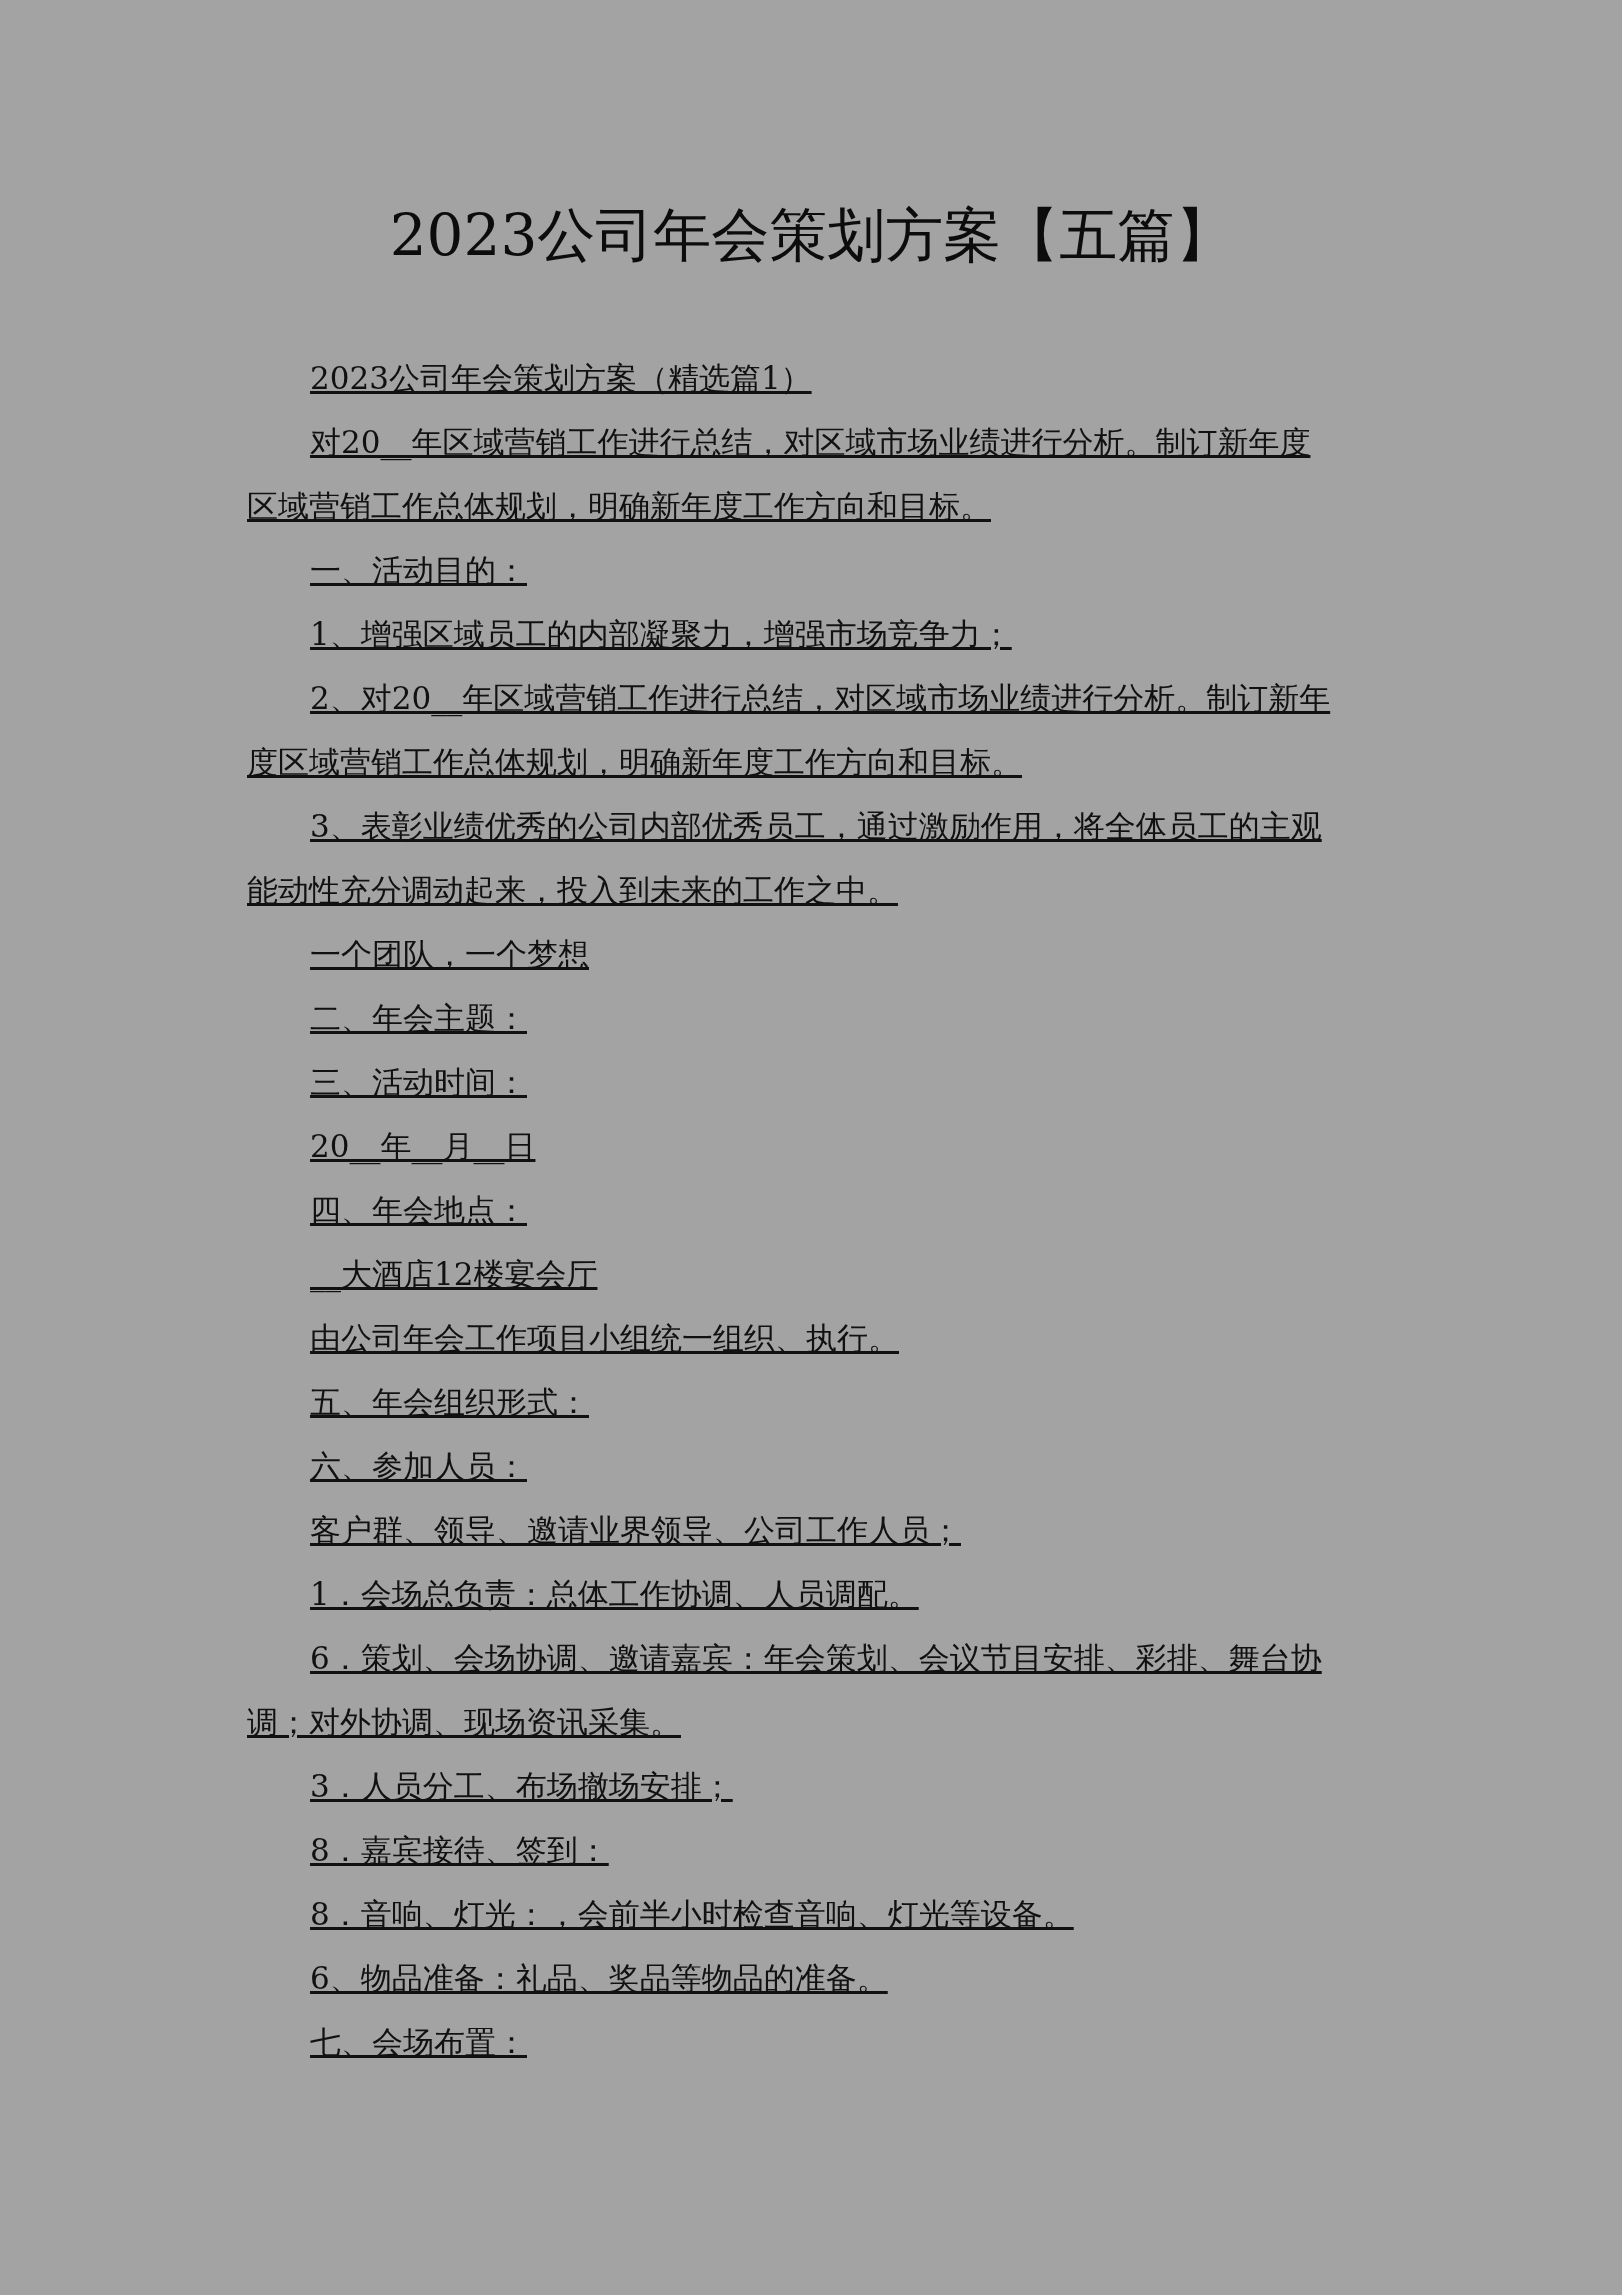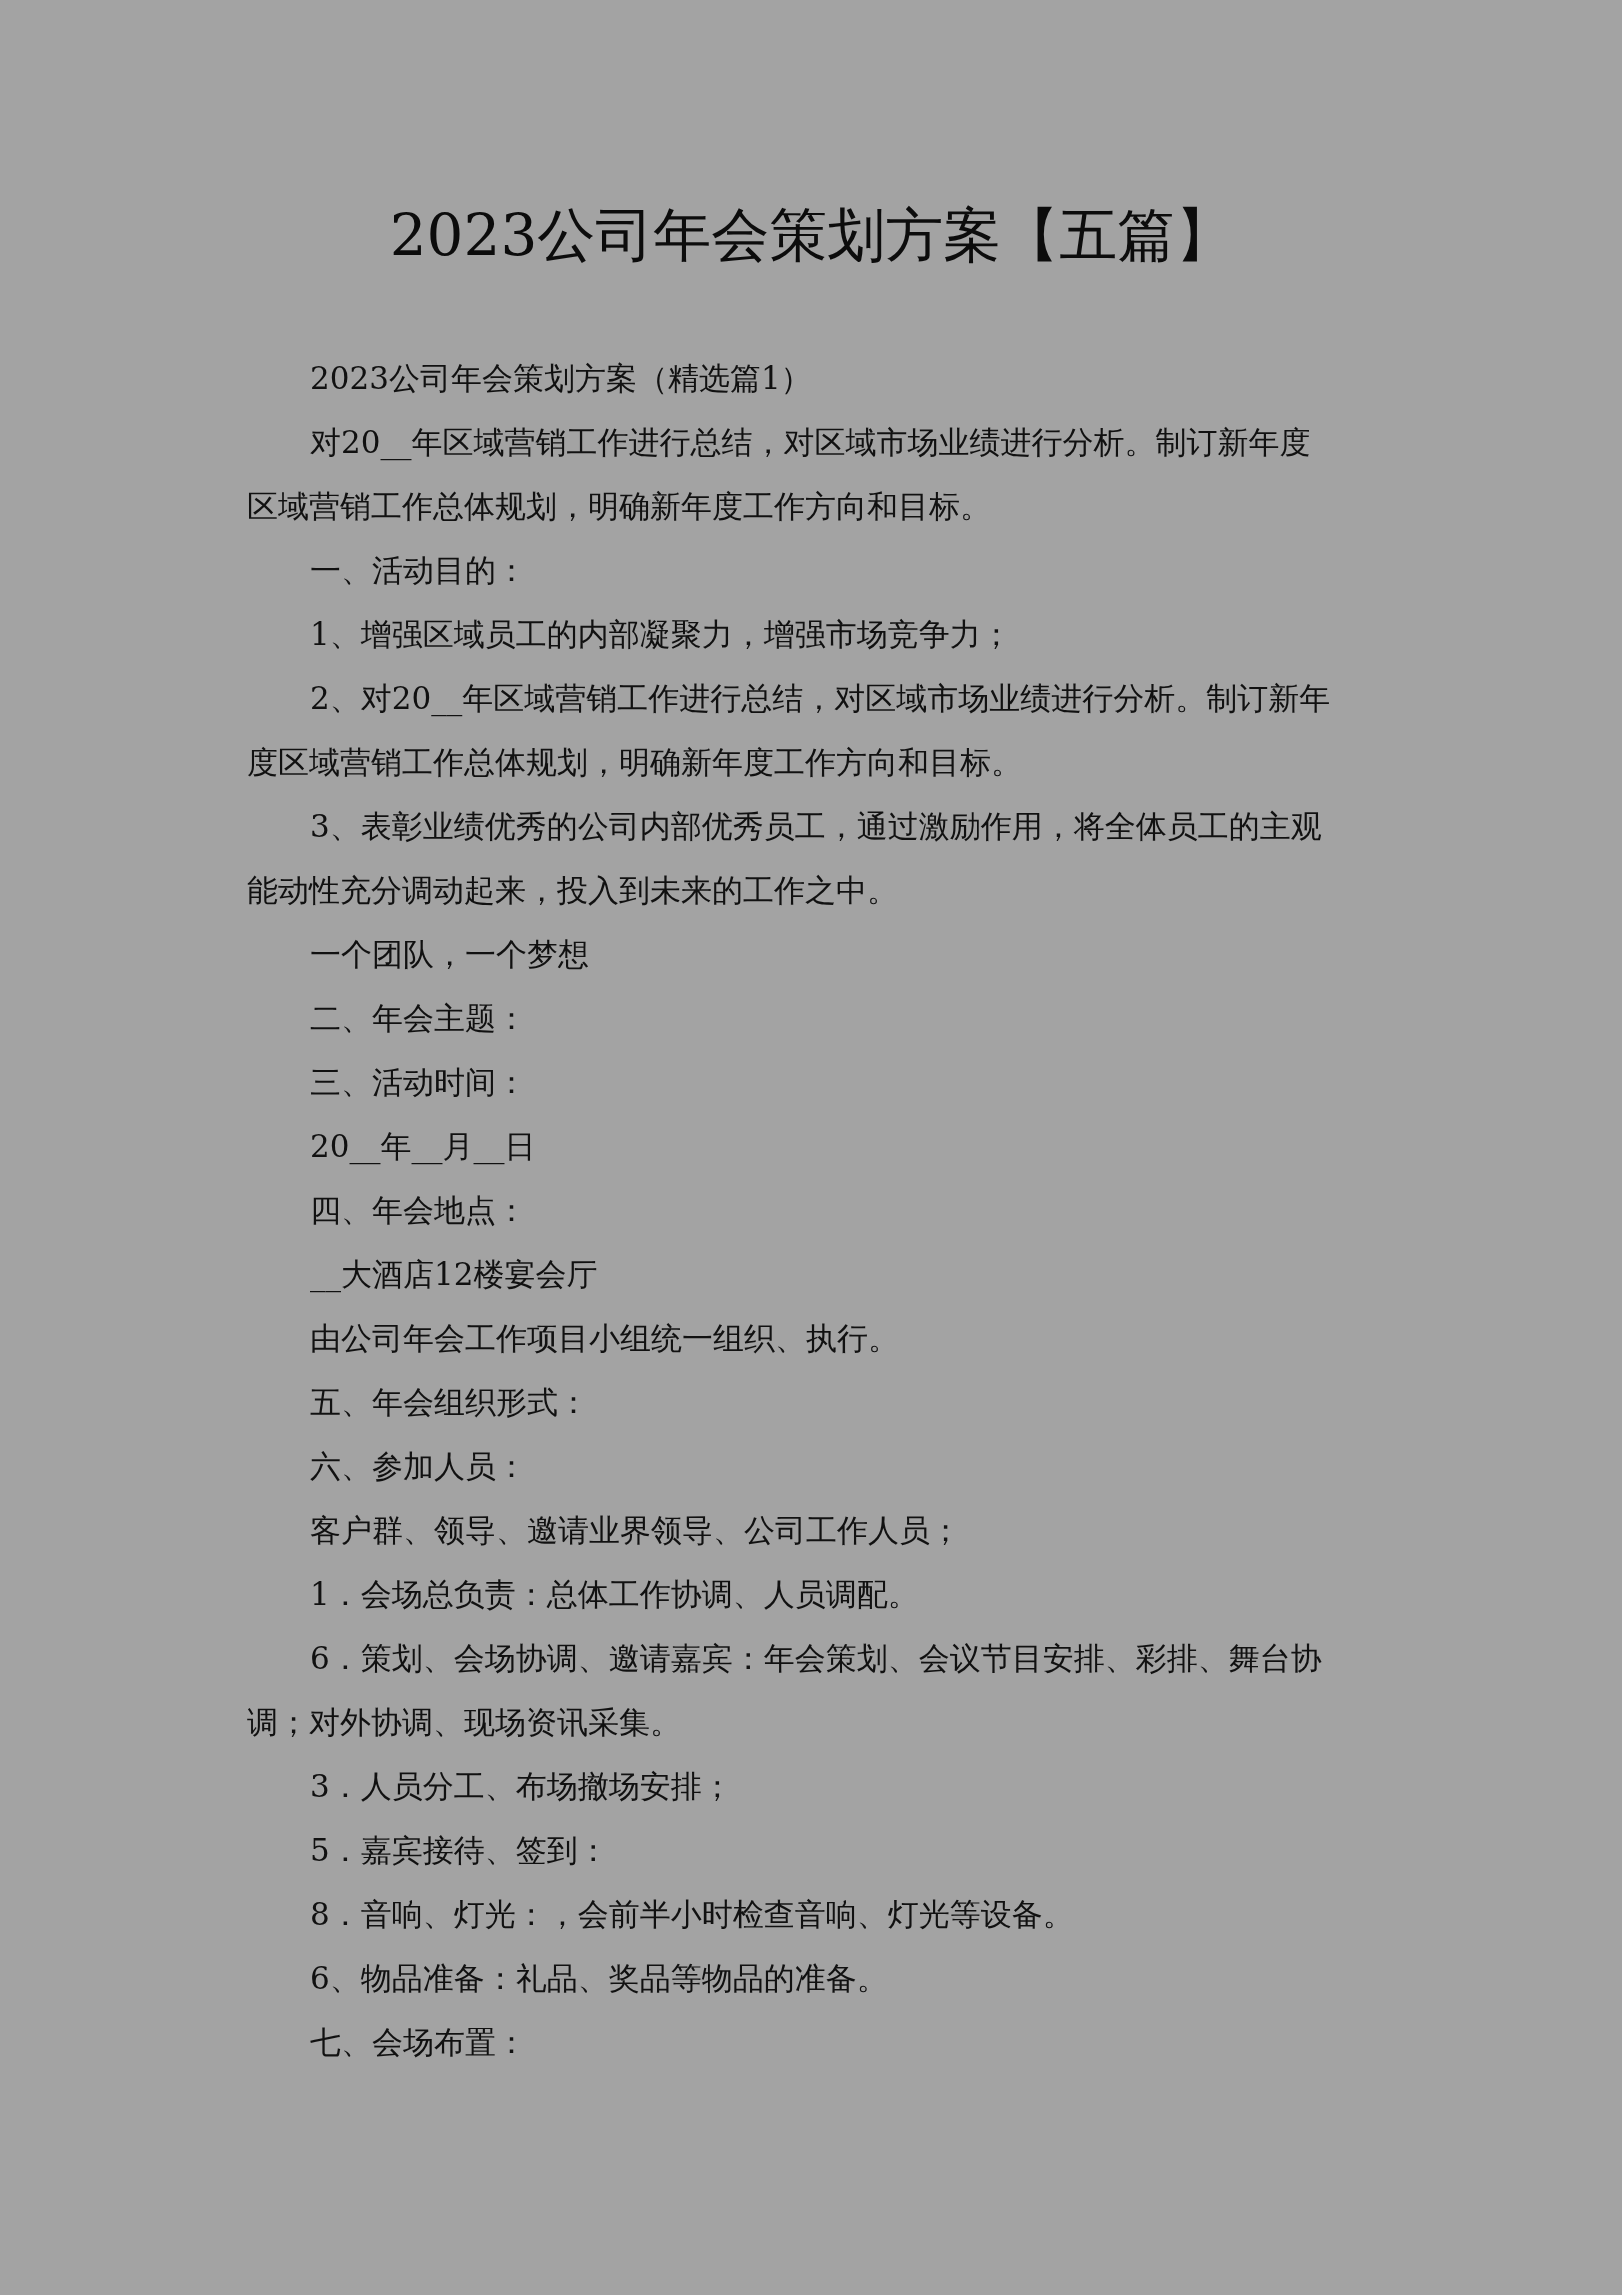--- a/index.html
+++ b/index.html
@@ -7,21 +7,21 @@
     width: 1623px; height: 2295px; position: relative; overflow: hidden;
     font-family: "DejaVu Serif", "Liberation Serif", serif;
     color: #111111;
   }
   .page { position: absolute; left: 0; top: 0; width: 1623px; height: 2295px; background: #a3a3a3; }
   .title {
     position: absolute; left: 0; top: 196px; width: 1623px;
     text-align: center; font-size: 58px; line-height: 79px;
     letter-spacing: 0px; white-space: nowrap; color: #0c0c0c;
   }
-  .body-lines { position: absolute; left: 247px; top: 355px; width: 1132px; }
+  .body-lines { position: absolute; left: 247px; top: 355px; width: 1132px; text-decoration: underline; }
   .line {
     height: 64px; line-height: 46px; font-size: 31px;
     white-space: nowrap; overflow: visible; color: #111111;
   }
   .line.indent { padding-left: 63px; }
 </style>
 </head>
 <body>
 
 <div class="page">
@@ -44,19 +44,19 @@
     <div class="line indent">四、年会地点：</div>
     <div class="line indent">__大酒店12楼宴会厅</div>
     <div class="line indent">由公司年会工作项目小组统一组织、执行。</div>
     <div class="line indent">五、年会组织形式：</div>
     <div class="line indent">六、参加人员：</div>
     <div class="line indent">客户群、领导、邀请业界领导、公司工作人员；</div>
     <div class="line indent">1．会场总负责：总体工作协调、人员调配。</div>
     <div class="line indent">6．策划、会场协调、邀请嘉宾：年会策划、会议节目安排、彩排、舞台协</div>
     <div class="line">调；对外协调、现场资讯采集。</div>
     <div class="line indent">3．人员分工、布场撤场安排；</div>
-    <div class="line indent">5．嘉宾接待、签到：</div>
+    <div class="line indent">8．嘉宾接待、签到：</div>
     <div class="line indent">8．音响、灯光：，会前半小时检查音响、灯光等设备。</div>
     <div class="line indent">6、物品准备：礼品、奖品等物品的准备。</div>
     <div class="line indent">七、会场布置：</div>
   </div>
 </div>
 
 
 </body></html>

